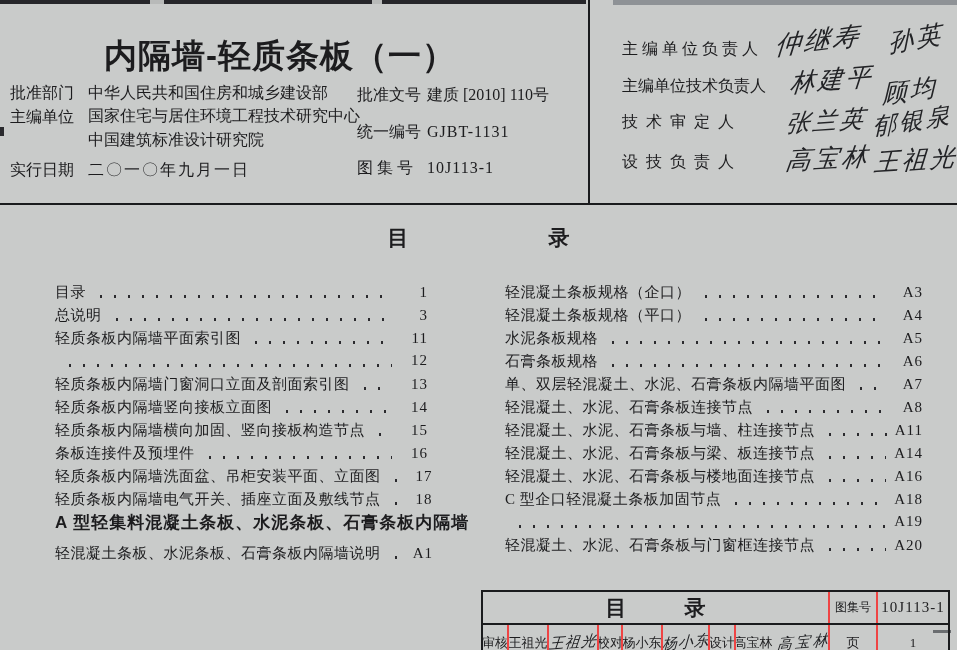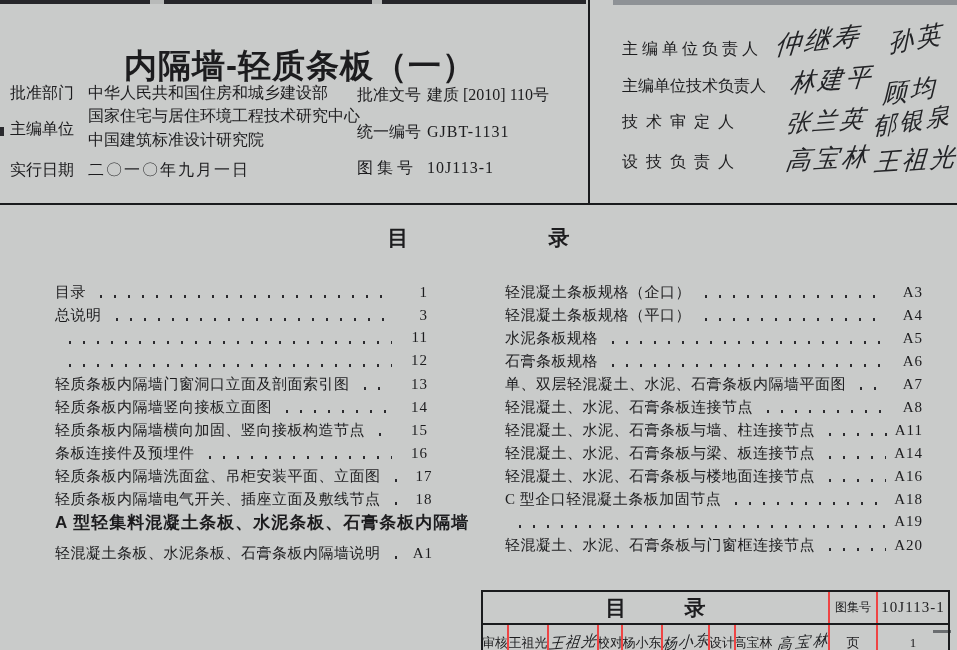--- a/index.html
+++ b/index.html
@@ -12,22 +12,22 @@
   
   .strip-left{left:0;top:0;width:586px;height:4px;background:#26262a;}
   .strip-gap{top:0;height:4px;background:#b8bab9;}
   .strip-right{left:613px;top:0;width:344px;height:5px;background:#8e9296;}
   .edge-mark{left:0;top:127px;width:4px;height:9px;background:#2a2a2e;}
   .vline{left:588px;top:0;width:2px;height:205px;background:#1a1b1d;}
   .hline{left:0;top:203px;width:957px;height:2px;background:#1a1b1d;}
   .dash-art{left:933px;top:630px;width:18px;height:3px;background:#6a6d70;}
 
   
-  .doc-title{left:0;top:44px;width:560px;text-align:center;
-    font-family:"Liberation Sans",sans-serif;font-weight:700;font-size:33px;letter-spacing:1px;white-space:nowrap;padding-left:20px;}
+  .doc-title{left:0;top:34px;width:560px;text-align:center;
+    font-family:"Liberation Sans",sans-serif;font-weight:700;font-size:33px;letter-spacing:1px;white-space:nowrap;}
   .lab,.val{font-size:16px;white-space:pre;line-height:1;}
   .val-en{font-size:16px;letter-spacing:1px;white-space:pre;line-height:1;}
 
   
   .signer-label{left:622px;width:152px;font-size:16px;white-space:pre;line-height:1;}
   .sig{font-family:"DejaVu Sans",sans-serif;font-style:italic;font-weight:500;
     letter-spacing:3px;white-space:nowrap;color:#222326;line-height:1;}
 
   
   .toc-head{left:0;top:224px;width:957px;display:flex;justify-content:center;gap:140px;
@@ -72,21 +72,21 @@
   <div class="abs edge-mark"></div>
   <div class="abs vline"></div>
   <div class="abs hline"></div>
   <div class="abs dash-art"></div>
 
   <div class="abs doc-title">内隔墙-轻质条板（一）</div>
 
   <div class="abs lab" style="left:10px;top:85px;">批准部门</div>
   <div class="abs val" style="left:88px;top:85px;">中华人民共和国住房和城乡建设部</div>
 
-  <div class="abs lab" style="left:10px;top:121px;">主编单位</div>
+  <div class="abs lab" style="left:10px;top:109px;">主编单位</div>
   <div class="abs val" style="left:88px;top:108px;">国家住宅与居住环境工程技术研究中心</div>
   <div class="abs val" style="left:88px;top:132px;">中国建筑标准设计研究院</div>
 
   <div class="abs lab" style="left:10px;top:162px;">实行日期</div>
   <div class="abs val" style="left:88px;top:162px;letter-spacing:2px;">二〇一〇年九月一日</div>
 
   <div class="abs lab" style="left:357px;top:87px;">批准文号</div>
   <div class="abs val" style="left:427px;top:87px;">建质 [2010] 110号</div>
   <div class="abs lab" style="left:357px;top:124px;">统一编号</div>
   <div class="abs val-en" style="left:427px;top:124px;">GJBT-1131</div>
@@ -117,20 +117,21 @@
         <span class="t">目录</span>
         <span class="leader"></span>
         <span class="pg">1</span>
       </div>
     <div class="toc-row">
         <span class="t">总说明</span>
         <span class="leader"></span>
         <span class="pg">3</span>
       </div>
     <div class="toc-row">
+        <span class="t">轻质条板内隔墙平面索引图</span>
         <span class="leader"></span>
         <span class="pg">11</span>
       </div>
     <div class="toc-row">
         <span class="leader"></span>
         <span class="pg">12</span>
       </div>
     <div class="toc-row">
         <span class="t">轻质条板内隔墙门窗洞口立面及剖面索引图</span>
         <span class="leader"></span>

